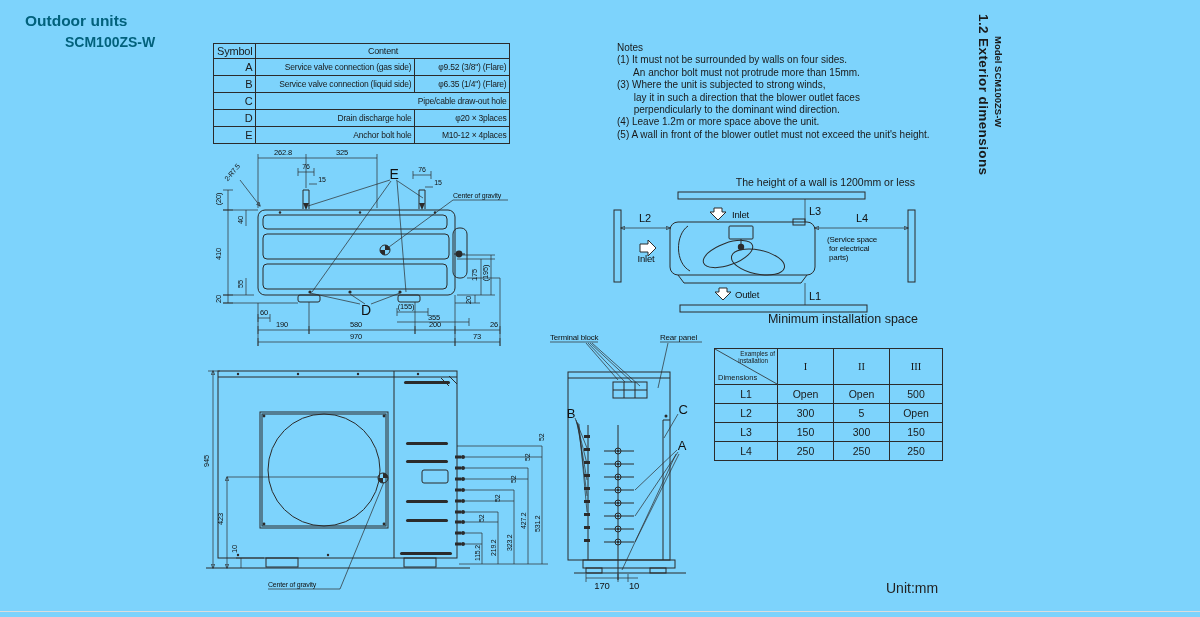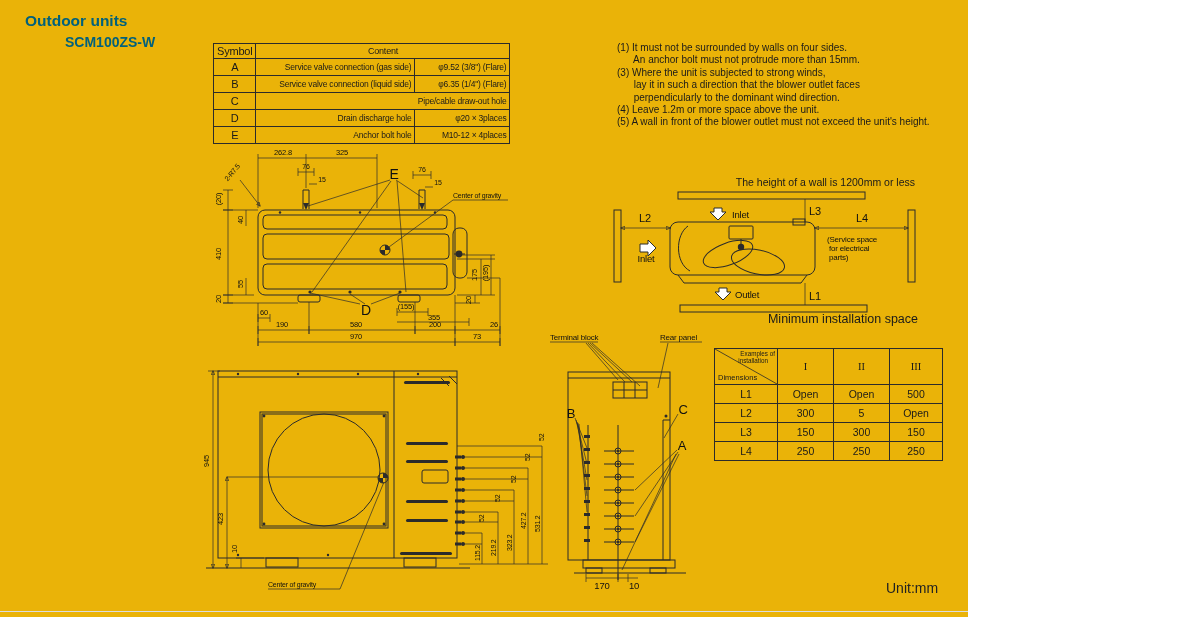--- a/index.html
+++ b/index.html
@@ -1,27 +1,27 @@
 <!DOCTYPE html>
 <html><head>
 <meta charset="utf-8">
 <style>
   html,body{margin:0;padding:0;background:#fff;}
-  .page{position:relative;width:968px;height:617px;background:#eab308;overflow:hidden;
+  .page{position:relative;width:1200px;height:617px;background:#7dd3fc;overflow:hidden;
         font-family:"Liberation Sans",sans-serif;color:#1a1a1a;}
   .abs{position:absolute;}
   
   .title1{left:25px;top:12px;font-size:15.5px;font-weight:bold;color:#02617c;}
   .title2{left:55px;top:34px;font-size:14px;font-weight:bold;color:#02617c;margin-left:10px;}
   
   .symbol-table{left:213px;top:43px;border-collapse:collapse;table-layout:fixed;}
   .symbol-table td{border:1px solid #2b2b2b;padding:0 3px;font-size:8.5px;letter-spacing:-0.2px;
                    height:16px;vertical-align:middle;overflow:hidden;white-space:nowrap;text-align:right;}
   .symbol-table .hd{text-align:center;font-size:9px;height:14px;}
-  .symbol-table .sym{text-align:center;font-size:11px;width:34px;}
+  .symbol-table .sym{text-align:right;font-size:11px;width:34px;}
   .symbol-table .nm{width:152px;}
   .symbol-table .sp{width:88px;}
   
   .notes{left:617px;top:42px;font-size:10px;line-height:12.4px;}
   .notes div{white-space:pre;}
   
   .wallnote{left:615px;top:176px;width:300px;text-align:right;font-size:10.5px;}
   .mincap{left:612px;top:312px;width:306px;text-align:right;font-size:12.5px;}
   
   .inst-table{left:714px;top:348px;border-collapse:collapse;table-layout:fixed;}
@@ -88,20 +88,21 @@
     </tr>
     <tr>
       <td class="sym">E</td>
       <td class="nm">Anchor bolt hole</td>
       <td class="sp">M10-12 × 4places</td>
     </tr>
   </tbody>
     </table>
 
   <div class="abs notes">
+    <div>Notes</div>
     <div>(1) It must not be surrounded by walls on four sides.</div>
     <div>      An anchor bolt must not protrude more than 15mm.</div>
     <div>(3) Where the unit is subjected to strong winds,</div>
     <div>      lay it in such a direction that the blower outlet faces</div>
     <div>      perpendicularly to the dominant wind direction.</div>
     <div>(4) Leave 1.2m or more space above the unit.</div>
     <div>(5) A wall in front of the blower outlet must not exceed the unit's height.</div>
   </div>
 
   <svg class="abs dwg" style="left:210px;top:142px;" width="300" height="228" viewBox="0 0 300 228">

